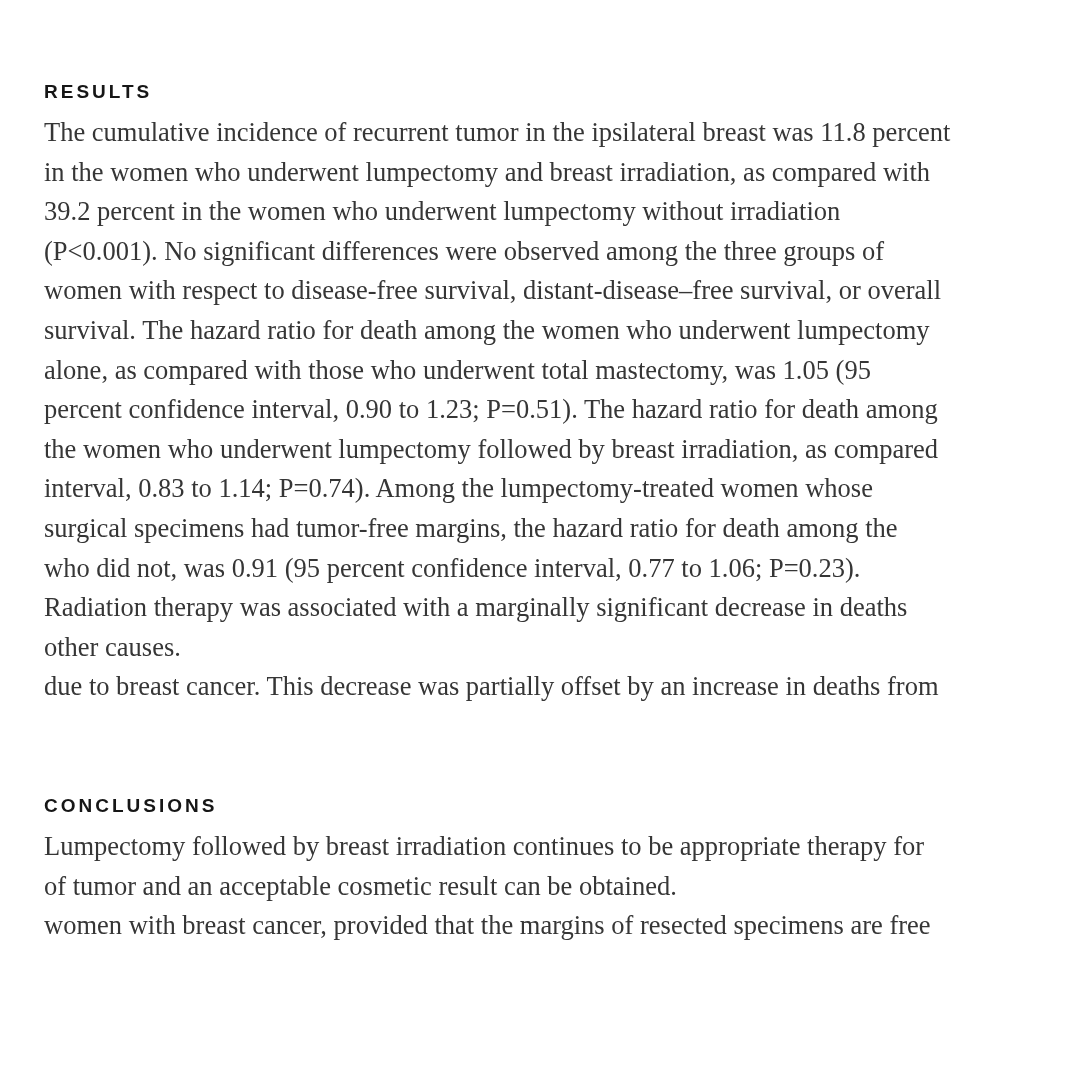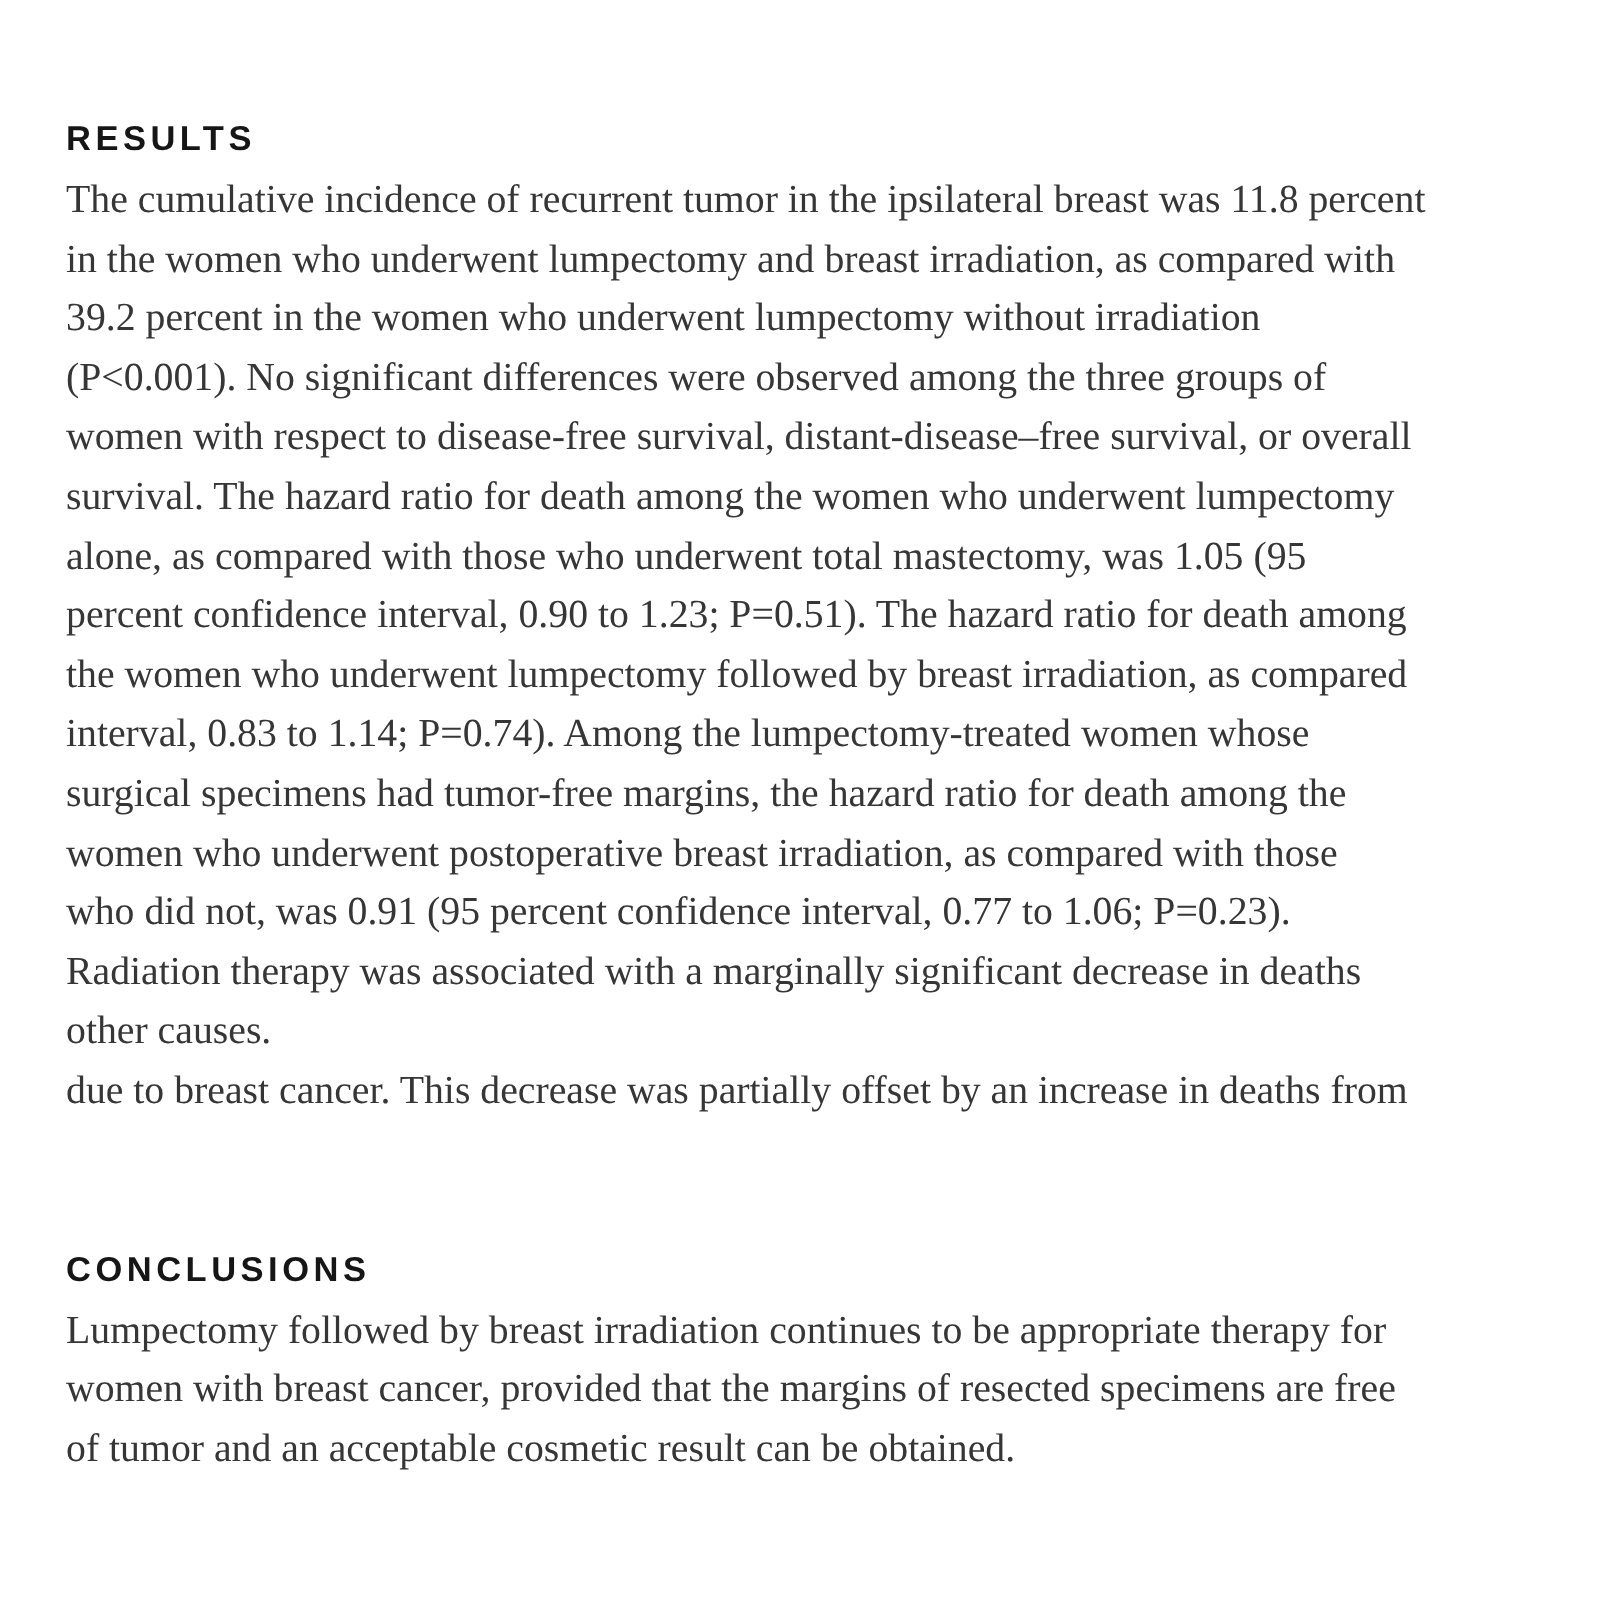--- a/index.html
+++ b/index.html
@@ -18,21 +18,21 @@
   }
   .abstract-section {
     margin: 0;
   }
   .abstract-section + .abstract-section {
     margin-top: 86px;
   }
   .section-heading {
     font-family: "Liberation Sans", "DejaVu Sans", sans-serif;
     font-weight: 700;
-    font-size: 23px;
+    font-size: 19px;
     line-height: 26px;
     letter-spacing: 3px;
     color: #161616;
     margin: 0 0 8px 0;
   }
   .section-body {
     font-family: "Liberation Serif", "DejaVu Serif", serif;
     font-size: 26.5px;
     line-height: 39.6px;
     color: #363636;
@@ -54,30 +54,29 @@
         <div>in the women who underwent lumpectomy and breast irradiation, as compared with</div>
         <div>39.2 percent in the women who underwent lumpectomy without irradiation</div>
         <div>(P&lt;0.001). No significant differences were observed among the three groups of</div>
         <div>women with respect to disease-free survival, distant-disease–free survival, or overall</div>
         <div>survival. The hazard ratio for death among the women who underwent lumpectomy</div>
         <div>alone, as compared with those who underwent total mastectomy, was 1.05 (95</div>
         <div>percent confidence interval, 0.90 to 1.23; P=0.51). The hazard ratio for death among</div>
         <div>the women who underwent lumpectomy followed by breast irradiation, as compared</div>
         <div>interval, 0.83 to 1.14; P=0.74). Among the lumpectomy-treated women whose</div>
         <div>surgical specimens had tumor-free margins, the hazard ratio for death among the</div>
-        <div>women who underwent postoperative breast irradiation, as compared with those</div>
         <div>who did not, was 0.91 (95 percent confidence interval, 0.77 to 1.06; P=0.23).</div>
         <div>Radiation therapy was associated with a marginally significant decrease in deaths</div>
         <div>other causes.</div>
         <div>due to breast cancer. This decrease was partially offset by an increase in deaths from</div>
       </div>
   </section>
 
   <section class="abstract-section">
     <h2 class="section-heading">CONCLUSIONS</h2>
     <div class="section-body">
         <div>Lumpectomy followed by breast irradiation continues to be appropriate therapy for</div>
+        <div>of tumor and an acceptable cosmetic result can be obtained.</div>
         <div>women with breast cancer, provided that the margins of resected specimens are free</div>
-        <div>of tumor and an acceptable cosmetic result can be obtained.</div>
       </div>
   </section>
 
 </div>
 
 </body></html>

